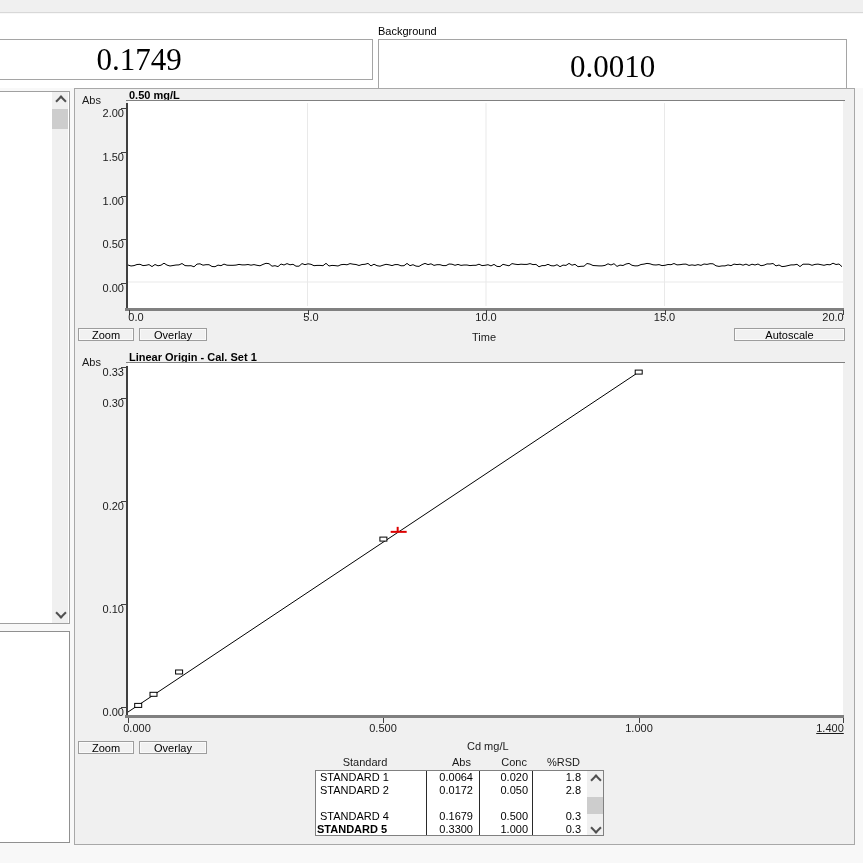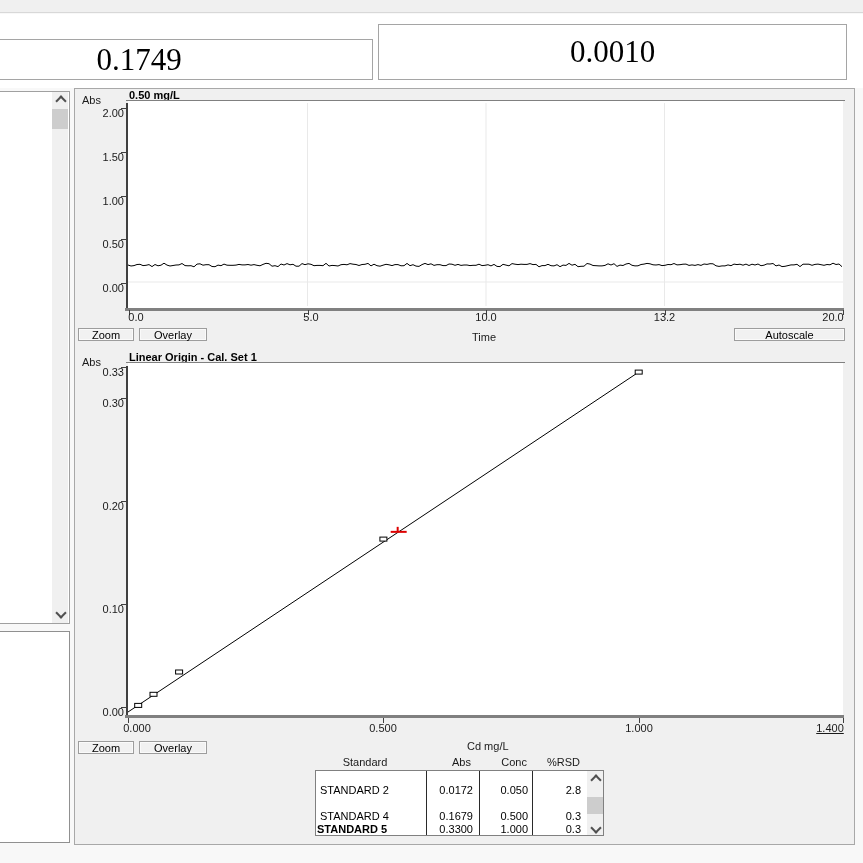--- a/index.html
+++ b/index.html
@@ -36,21 +36,21 @@
 
 <div id="root">
 
   <div class="abs top-strip"></div>
   <div class="abs top-band"></div>
 
   <div class="abs value-box" style="left:-95px;top:39px;width:468px;height:41px;">
     <span class="value-text">0.1749</span>
   </div>
   <div class="abs small-label" style="left:378px;top:25px;">Background</div>
-  <div class="abs value-box" style="left:378px;top:24px;width:469px;height:56px;">
+  <div class="abs value-box" style="left:378px;top:39px;width:469px;height:56px;">
     <span class="value-text">0.0010</span>
   </div>
 
   <div class="abs white-panel" style="left:-1px;top:91px;width:71px;height:533px;">
     <div class="abs sb-track" style="left:52px;top:0;width:16px;height:531px;">
       <span class="chev chev-up" style="left:5px;top:5px;"></span>
       <div class="abs sb-thumb" style="left:0px;top:17px;width:16px;height:20px;"></div>
       <span class="chev chev-down" style="left:5px;top:517px;"></span>
     </div>
   </div>
@@ -118,21 +118,21 @@
     <div class="abs tick-label" style="left: 124px; top: 238.25px; transform: translateX(-100%); text-align: center;">0.50</div>
     <div class="abs ydash" style="left: 121px; top: 283px;"></div>
     <div class="abs tick-label" style="left: 124px; top: 282px; transform: translateX(-100%);">0.00</div>
     <div class="abs xdash" style="left: 129px; top: 310px;"></div>
     <div class="abs tick-label" style="left: 136px; top: 311px; transform: translateX(-50%);">0.0</div>
     <div class="abs xdash" style="left: 307.5px; top: 310px;"></div>
     <div class="abs tick-label" style="left: 311px; top: 311px; transform: translateX(-50%);">5.0</div>
     <div class="abs xdash" style="left: 486px; top: 310px;"></div>
     <div class="abs tick-label" style="left: 486px; top: 311px; transform: translateX(-50%);">10.0</div>
     <div class="abs xdash" style="left: 664.5px; top: 310px;"></div>
-    <div class="abs tick-label" style="left: 664.5px; top: 311px; transform: translateX(-50%);">13.2</div>
+    <div class="abs tick-label" style="left: 664.5px; top: 311px; transform: translateX(-50%);">15.0</div>
     <div class="abs xdash" style="left: 843px; top: 310px;"></div>
     <div class="abs tick-label" style="left: 833px; top: 311px; transform: translateX(-50%);">20.0</div>
     <div class="abs ydash" style="left: 121px; top: 367.1px;"></div>
     <div class="abs tick-label" style="left: 124px; top: 366.1px; transform: translateX(-100%);">0.33</div>
     <div class="abs ydash" style="left: 121px; top: 398px;"></div>
     <div class="abs tick-label" style="left: 124px; top: 397px; transform: translateX(-100%);">0.30</div>
     <div class="abs ydash" style="left: 121px; top: 501px;"></div>
     <div class="abs tick-label" style="left: 124px; top: 500px; transform: translateX(-100%);">0.20</div>
     <div class="abs ydash" style="left: 121px; top: 604px;"></div>
     <div class="abs tick-label" style="left: 124px; top: 603px; transform: translateX(-100%);">0.10</div>
@@ -143,20 +143,26 @@
     <div class="abs xdash" style="left: 383.357px; top: 718px;"></div>
     <div class="abs tick-label" style="left: 383px; top: 722px; transform: translateX(-50%);">0.500</div>
     <div class="abs xdash" style="left: 638.714px; top: 718px;"></div>
     <div class="abs tick-label" style="left: 639px; top: 722px; transform: translateX(-50%);">1.000</div>
     <div class="abs xdash" style="left: 843px; top: 718px;"></div>
     <div class="abs tick-label" style="left: 830px; top: 722px; transform: translateX(-50%); text-decoration: underline;">1.400</div>
     <div class="abs tick-label" style="top: 756px; left: 365px; transform: translateX(-50%);">Standard</div>
     <div class="abs tick-label" style="top: 756px; left: 471px; transform: translateX(-100%);">Abs</div>
     <div class="abs tick-label" style="top: 756px; left: 527px; transform: translateX(-100%);">Conc</div>
     <div class="abs tick-label" style="top: 756px; left: 580px; transform: translateX(-100%);">%RSD</div>
+    <div class="abs " style="left: 316px; top: 771px; width: 270px; height: 13px;">
+      <div class="tbl-cell" style="left: 4px;">STANDARD 1</div>
+      <div class="tbl-cell" style="left: 157px; width: 0px; direction: rtl;">0.0064</div>
+      <div class="tbl-cell" style="left: 212px; width: 0px; direction: rtl;">0.020</div>
+      <div class="tbl-cell" style="left: 265px; width: 0px; direction: rtl;">1.8</div>
+    </div>
     <div class="abs " style="left: 316px; top: 784px; width: 270px; height: 13px;">
       <div class="tbl-cell" style="left: 4px;">STANDARD 2</div>
       <div class="tbl-cell" style="left: 157px; width: 0px; direction: rtl;">0.0172</div>
       <div class="tbl-cell" style="left: 212px; width: 0px; direction: rtl;">0.050</div>
       <div class="tbl-cell" style="left: 265px; width: 0px; direction: rtl;">2.8</div>
     </div>
     <div class="abs " style="left: 316px; top: 810px; width: 270px; height: 13px;">
       <div class="tbl-cell" style="left: 4px;">STANDARD 4</div>
       <div class="tbl-cell" style="left: 157px; width: 0px; direction: rtl;">0.1679</div>
       <div class="tbl-cell" style="left: 212px; width: 0px; direction: rtl;">0.500</div>

